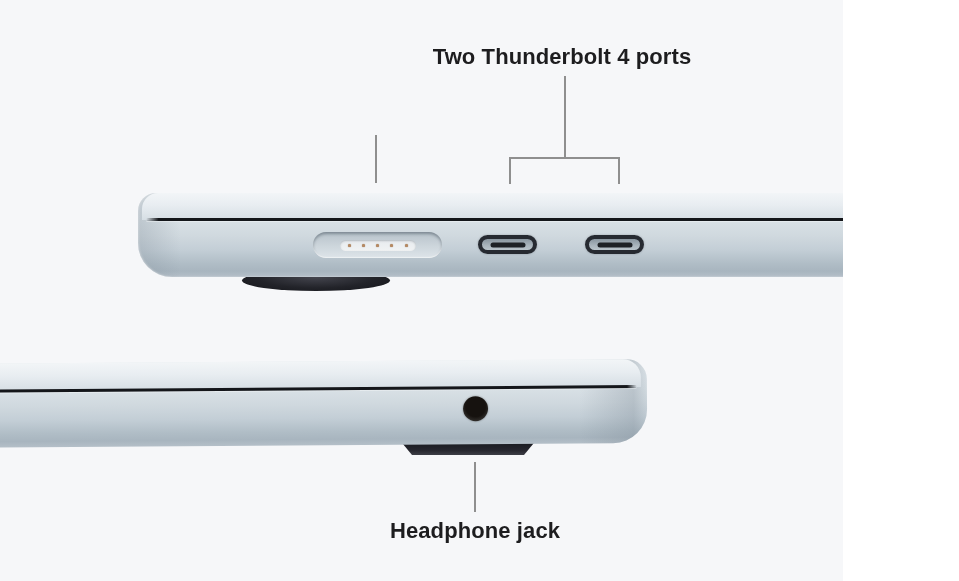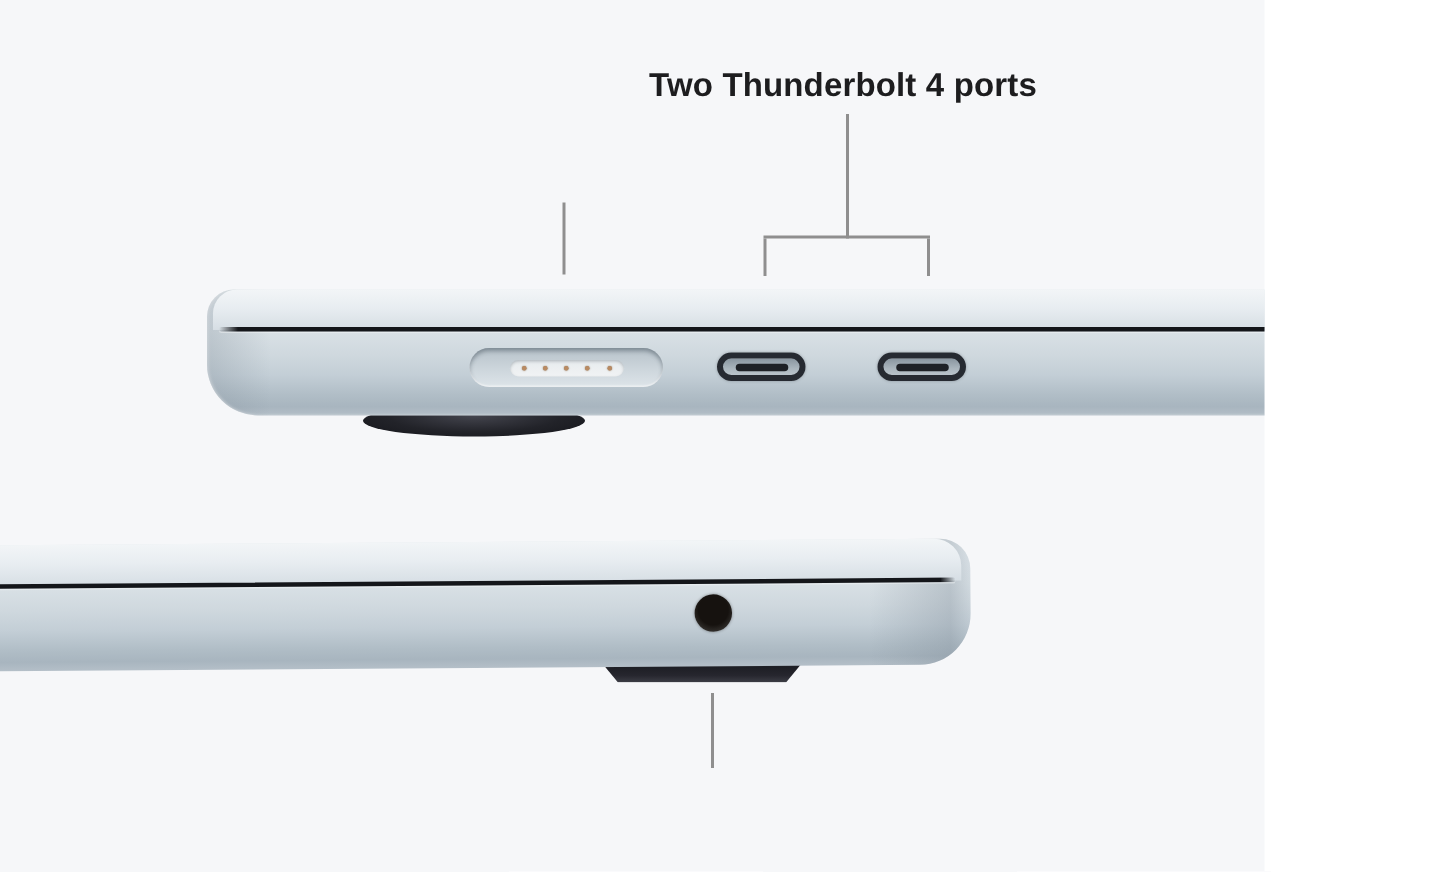--- a/index.html
+++ b/index.html
@@ -150,20 +150,21 @@
     clip-path: polygon(0% 0%, 100% 0%, 90% 100%, 10% 100%);
     background: linear-gradient(180deg, #70757c 0%, #1d1e24 38%, #26262e 72%, #3d3e46 100%);
   }
 </style>
 </head>
 <body>
 
 <div class="stage">
 
   <div class="callout-label label-thunderbolt">Two Thunderbolt 4 ports</div>
+  <div class="callout-label label-headphone">Headphone jack</div>
 
   <div class="callout-line line-v magsafe-line"></div>
   <div class="callout-line line-v tb-stem"></div>
   <div class="callout-line line-h tb-hbar"></div>
   <div class="callout-line line-v tb-drop-left"></div>
   <div class="callout-line line-v tb-drop-right"></div>
   <div class="callout-line line-v headphone-line"></div>
 
   <div class="foot foot-top"></div>
   <div class="laptop-body laptop-top">

